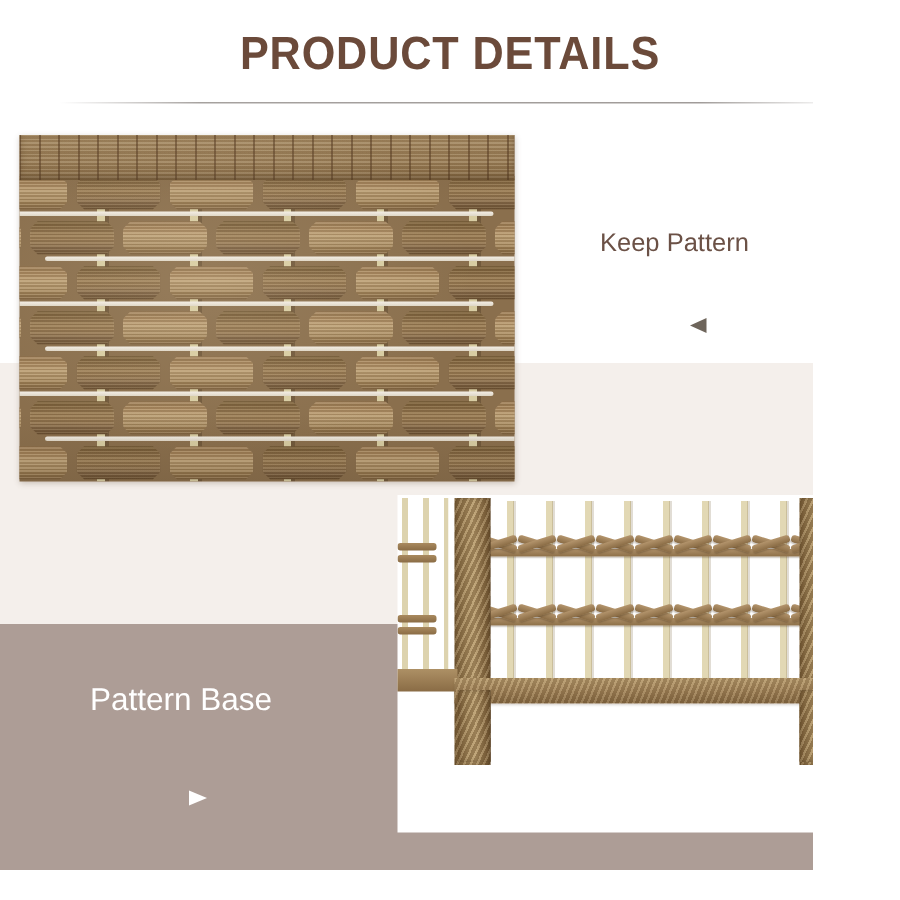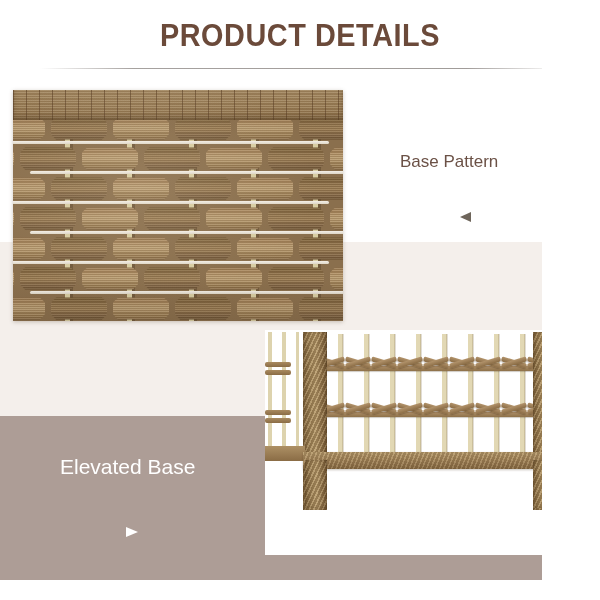--- a/index.html
+++ b/index.html
@@ -303,24 +303,24 @@
           <div class="strand" style="left: 100px; width: 56px;"></div>
           <div class="strand lo" style="left: 162px; width: 56px;"></div>
           <div class="strand" style="left: 224px; width: 56px;"></div>
           <div class="strand lo" style="left: 286px; width: 56px;"></div>
         </div>
       </div>
     <div class="woven-top-band"></div>
     <div class="woven-vignette"></div>
   </div>
 
-  <div class="woven-label">Base Pattern</div>
+  <div class="woven-label">Keep Pattern</div>
   <div class="arrow-left"></div>
 
-  <div class="elevated-title">Elevated Base</div>
+  <div class="elevated-title">Pattern Base</div>
   <div class="arrow-right"></div>
 
   <div class="photo-panel">
     <div class="furniture">
 
       <div class="side-panel">
         <div class="side-slats"></div>
         <div class="side-x" style="top:30px;"></div>
         <div class="side-x" style="top:38px;"></div>
         <div class="side-x" style="top:78px;"></div>

